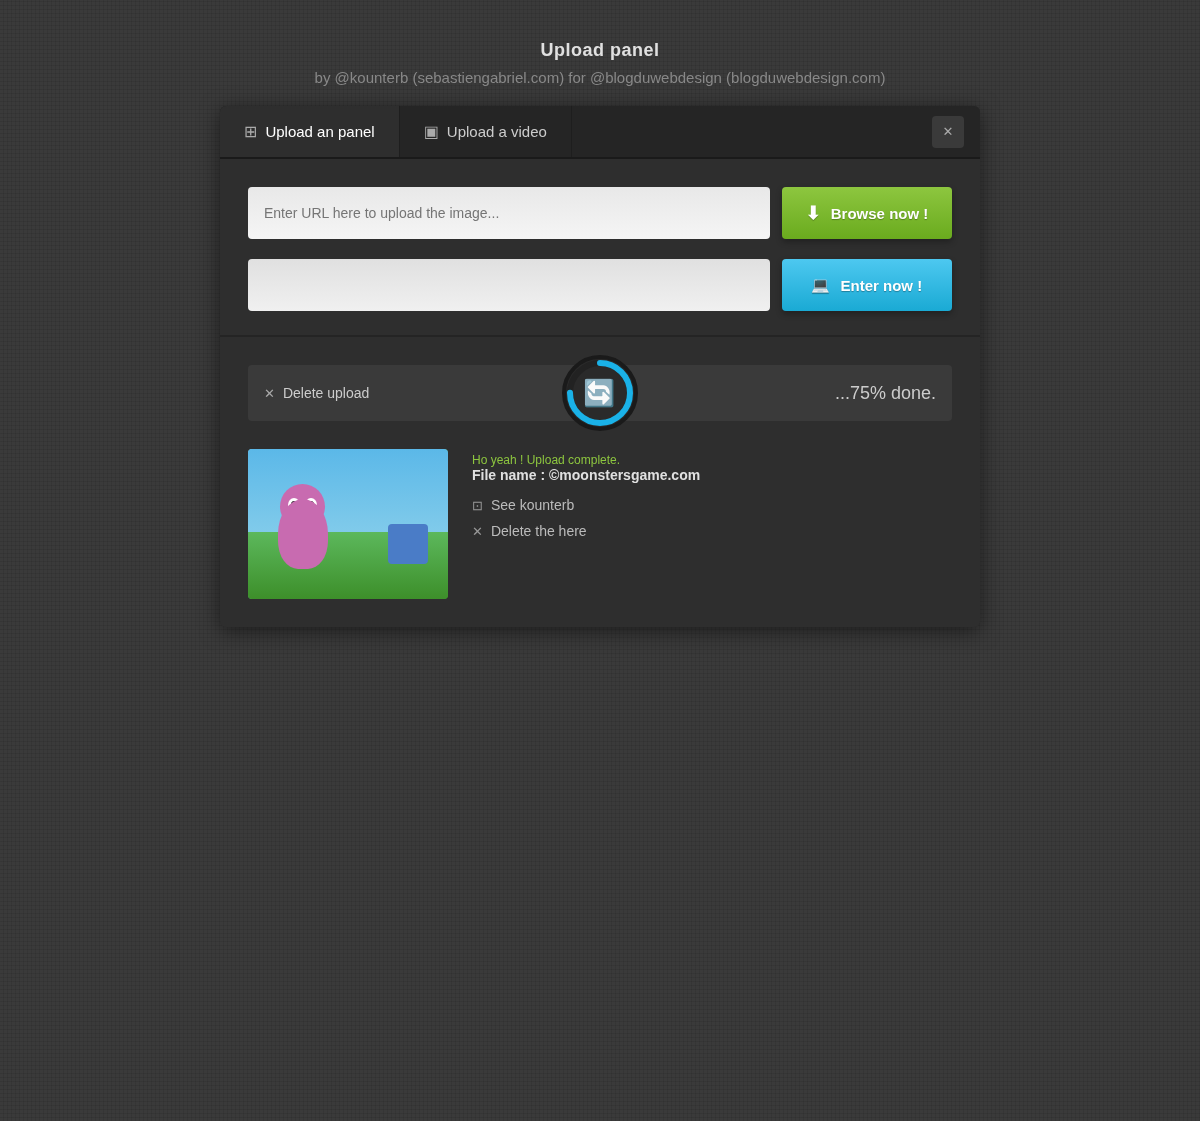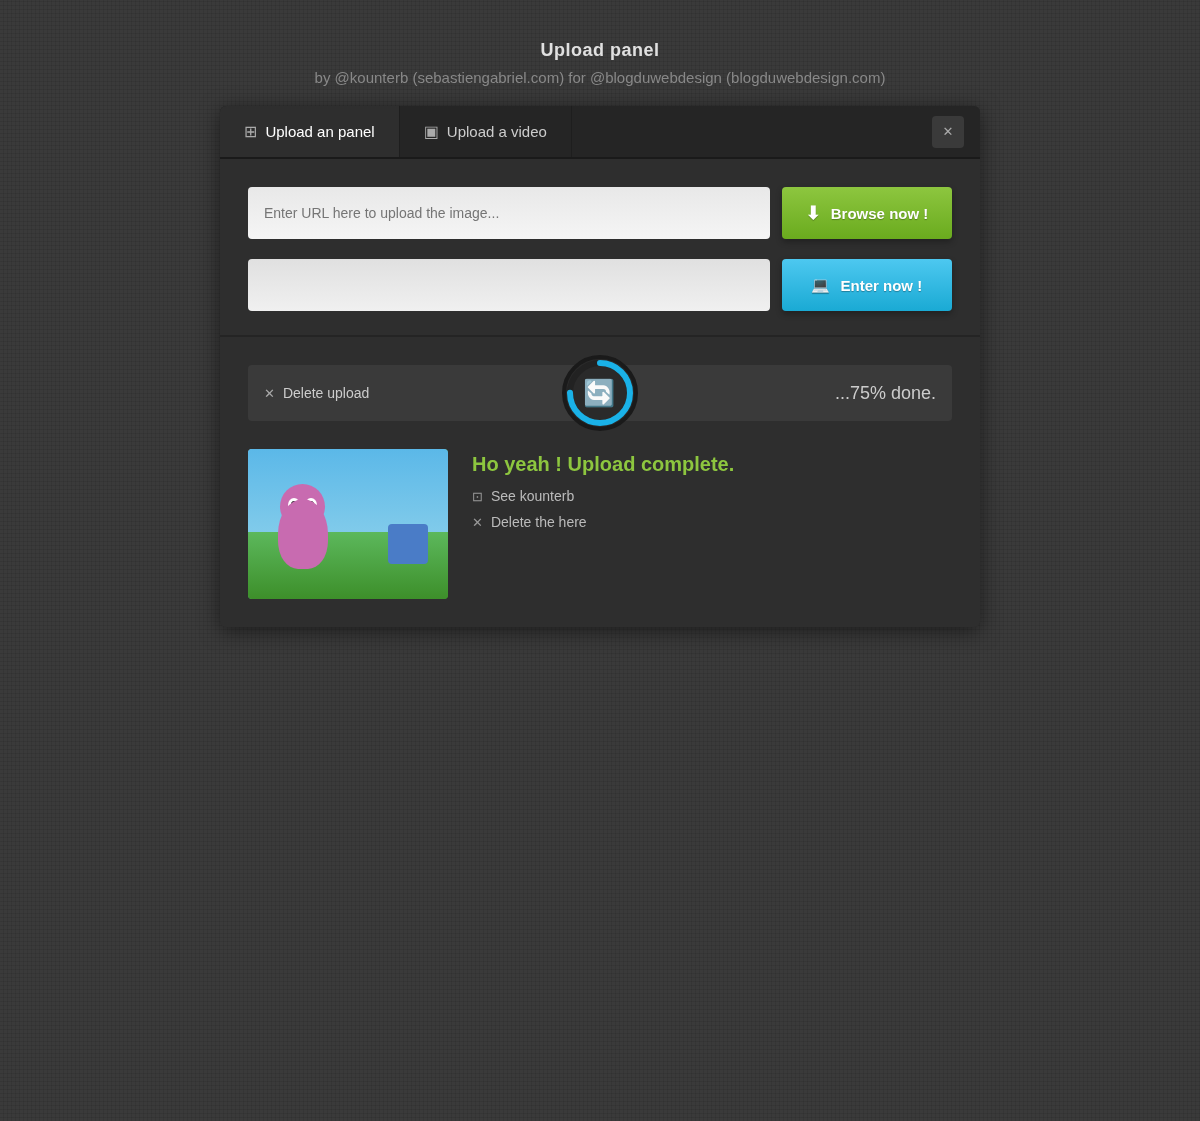--- a/index.html
+++ b/index.html
@@ -377,23 +377,22 @@
       background: #4a7cc7;
       border-radius: 4px;
     }
 
     .info-section {
       flex: 1;
       padding-top: 4px;
     }
 
     .complete-title {
-      font-size: 20px;
-      font-weight: bold;
-      margin-bottom: 12px;
+      font-size: 12px;
+      font-weight: normal;
     }
 
     .file-name {
       font-size: 14px;
       color: #e0e0e0;
       margin-bottom: 14px;
       font-weight: bold;
     }
 
     .action-link {
@@ -486,20 +485,21 @@
                 </div>
             </div>
             <div class="char-body"></div>
           </div>
           <div class="blue-cube"></div>
         </div>
       </div>
 
       <div class="info-section">
         <p class="complete-title" style="color: #8dc63f;">Ho yeah ! Upload complete.</p>
+        <p class="file-name">File name : ©moonstersgame.com</p>
         <div class="action-link">
           <span class="link-icon">⊡</span>
           <span>See kounterb</span>
         </div>
         <div class="action-link">
           <span class="link-icon">✕</span>
           <span>Delete the here</span>
         </div>
       </div>
 

